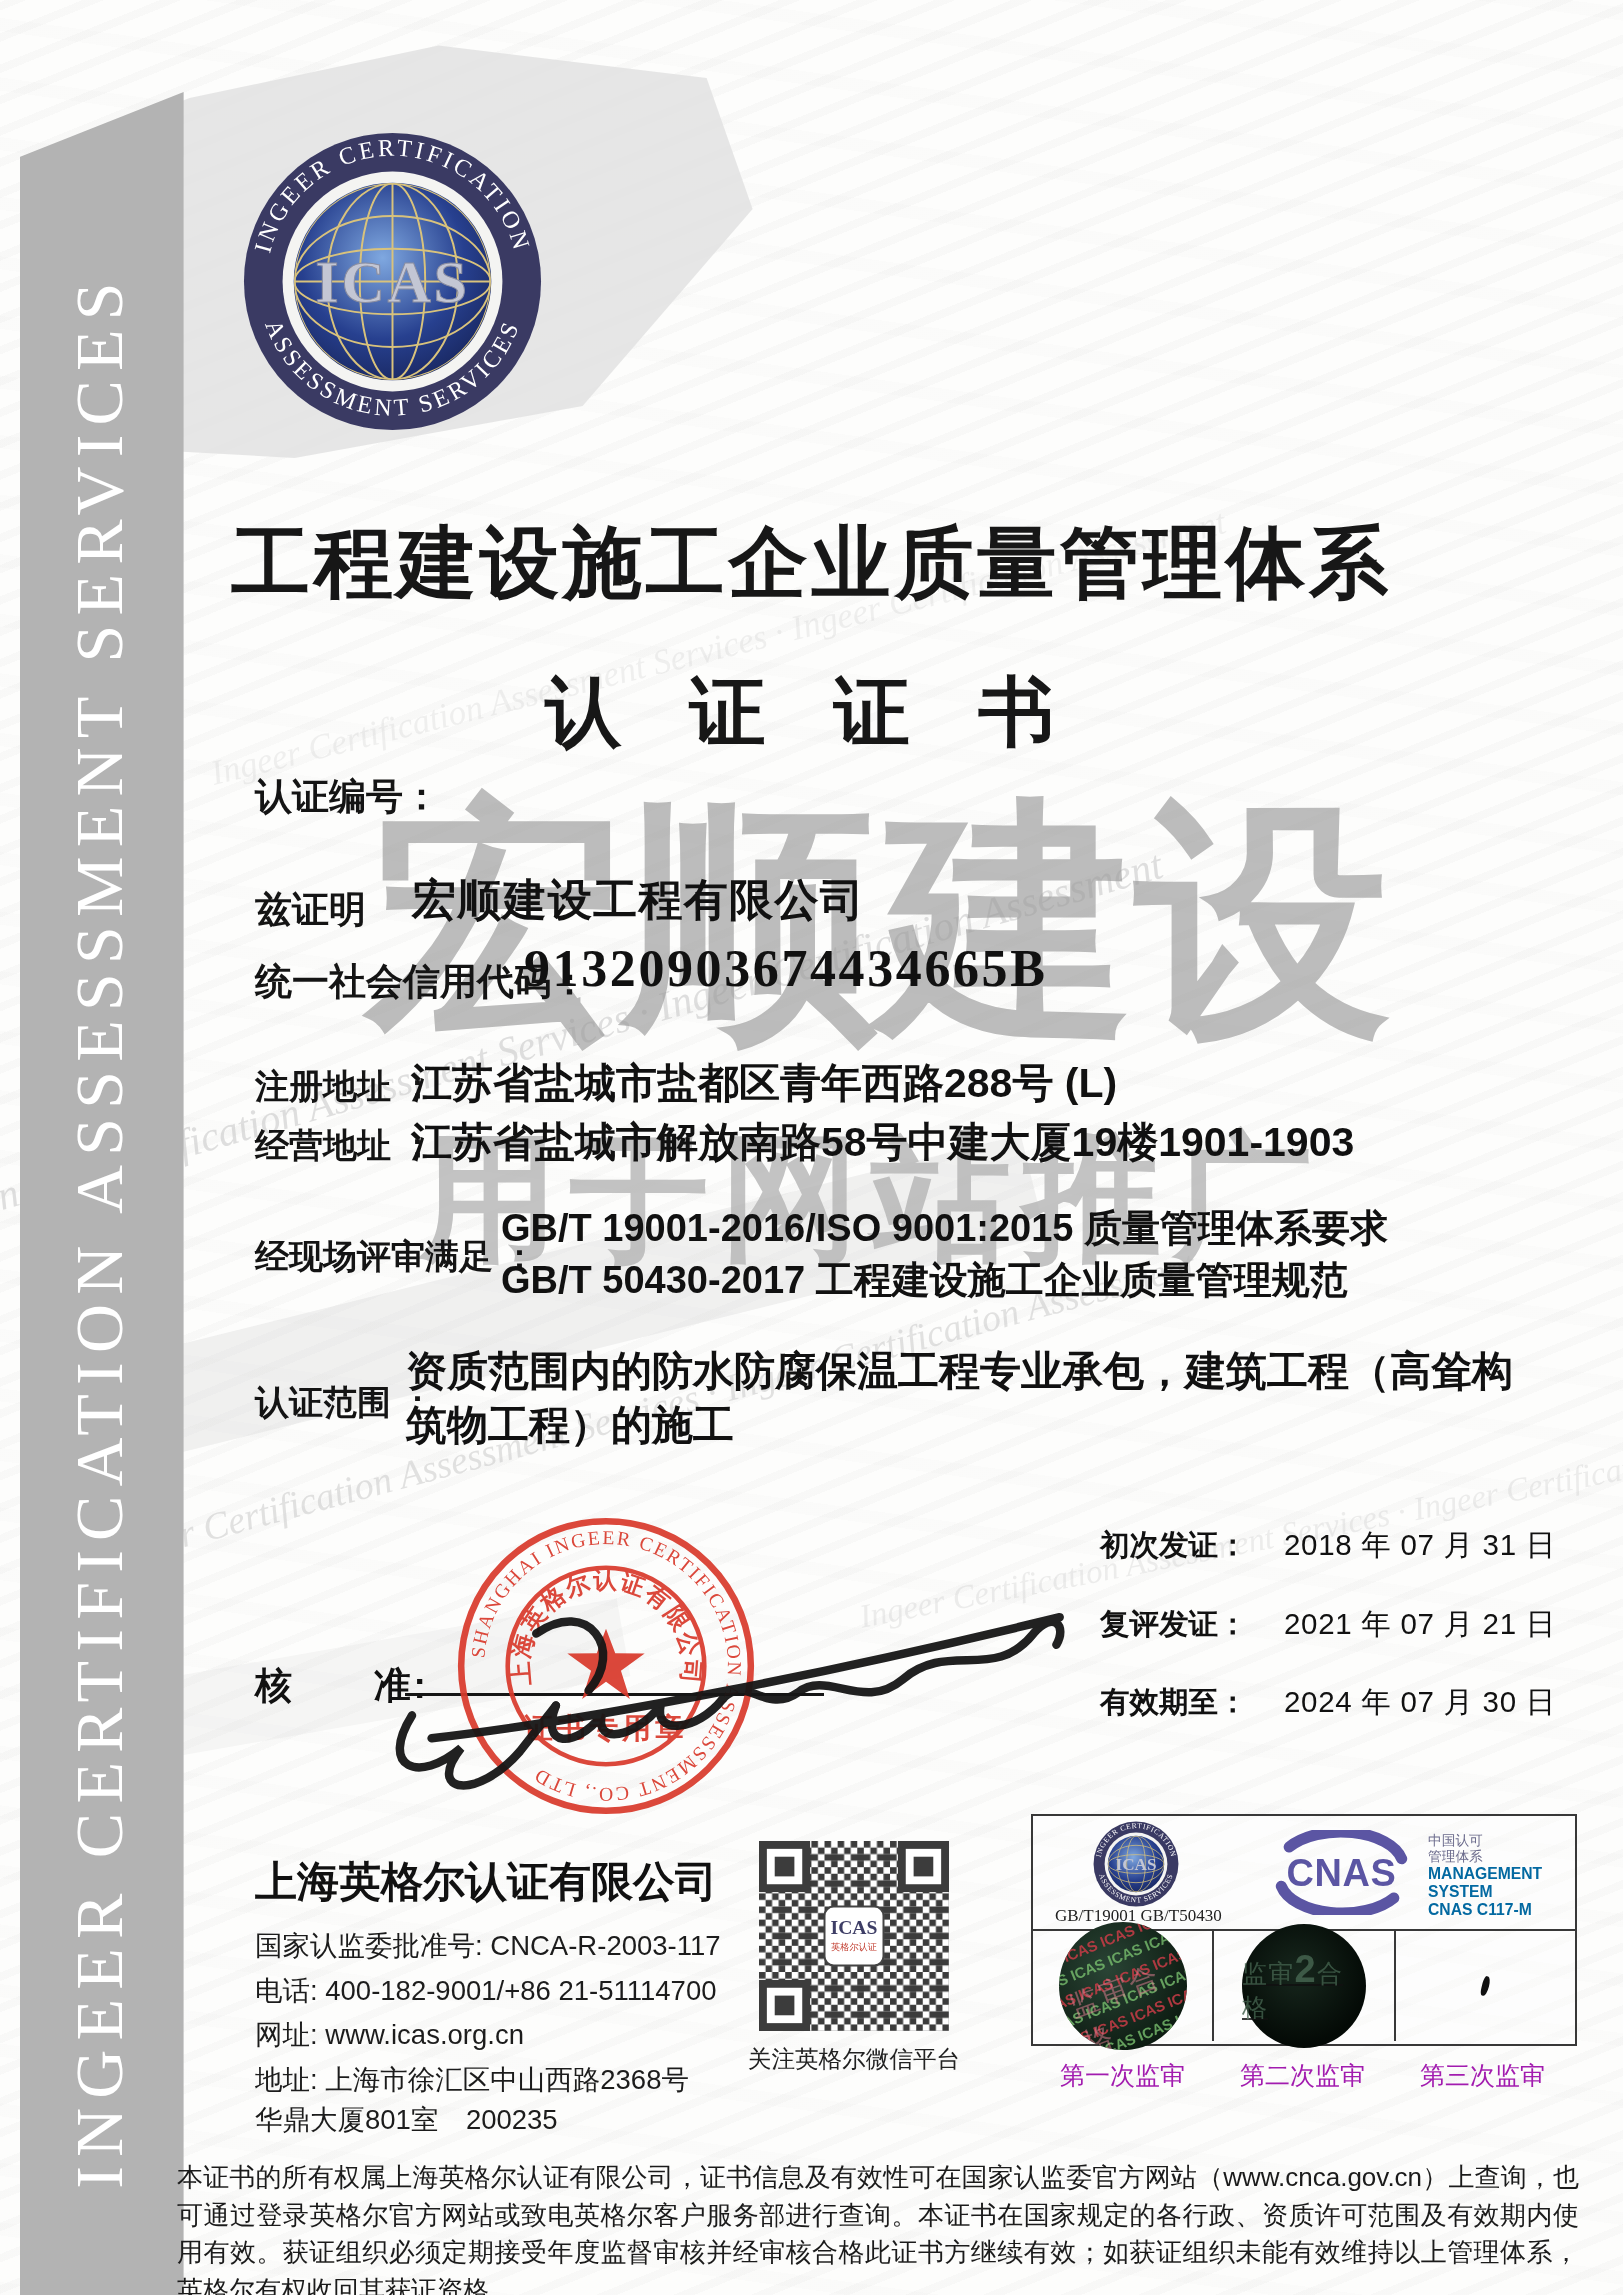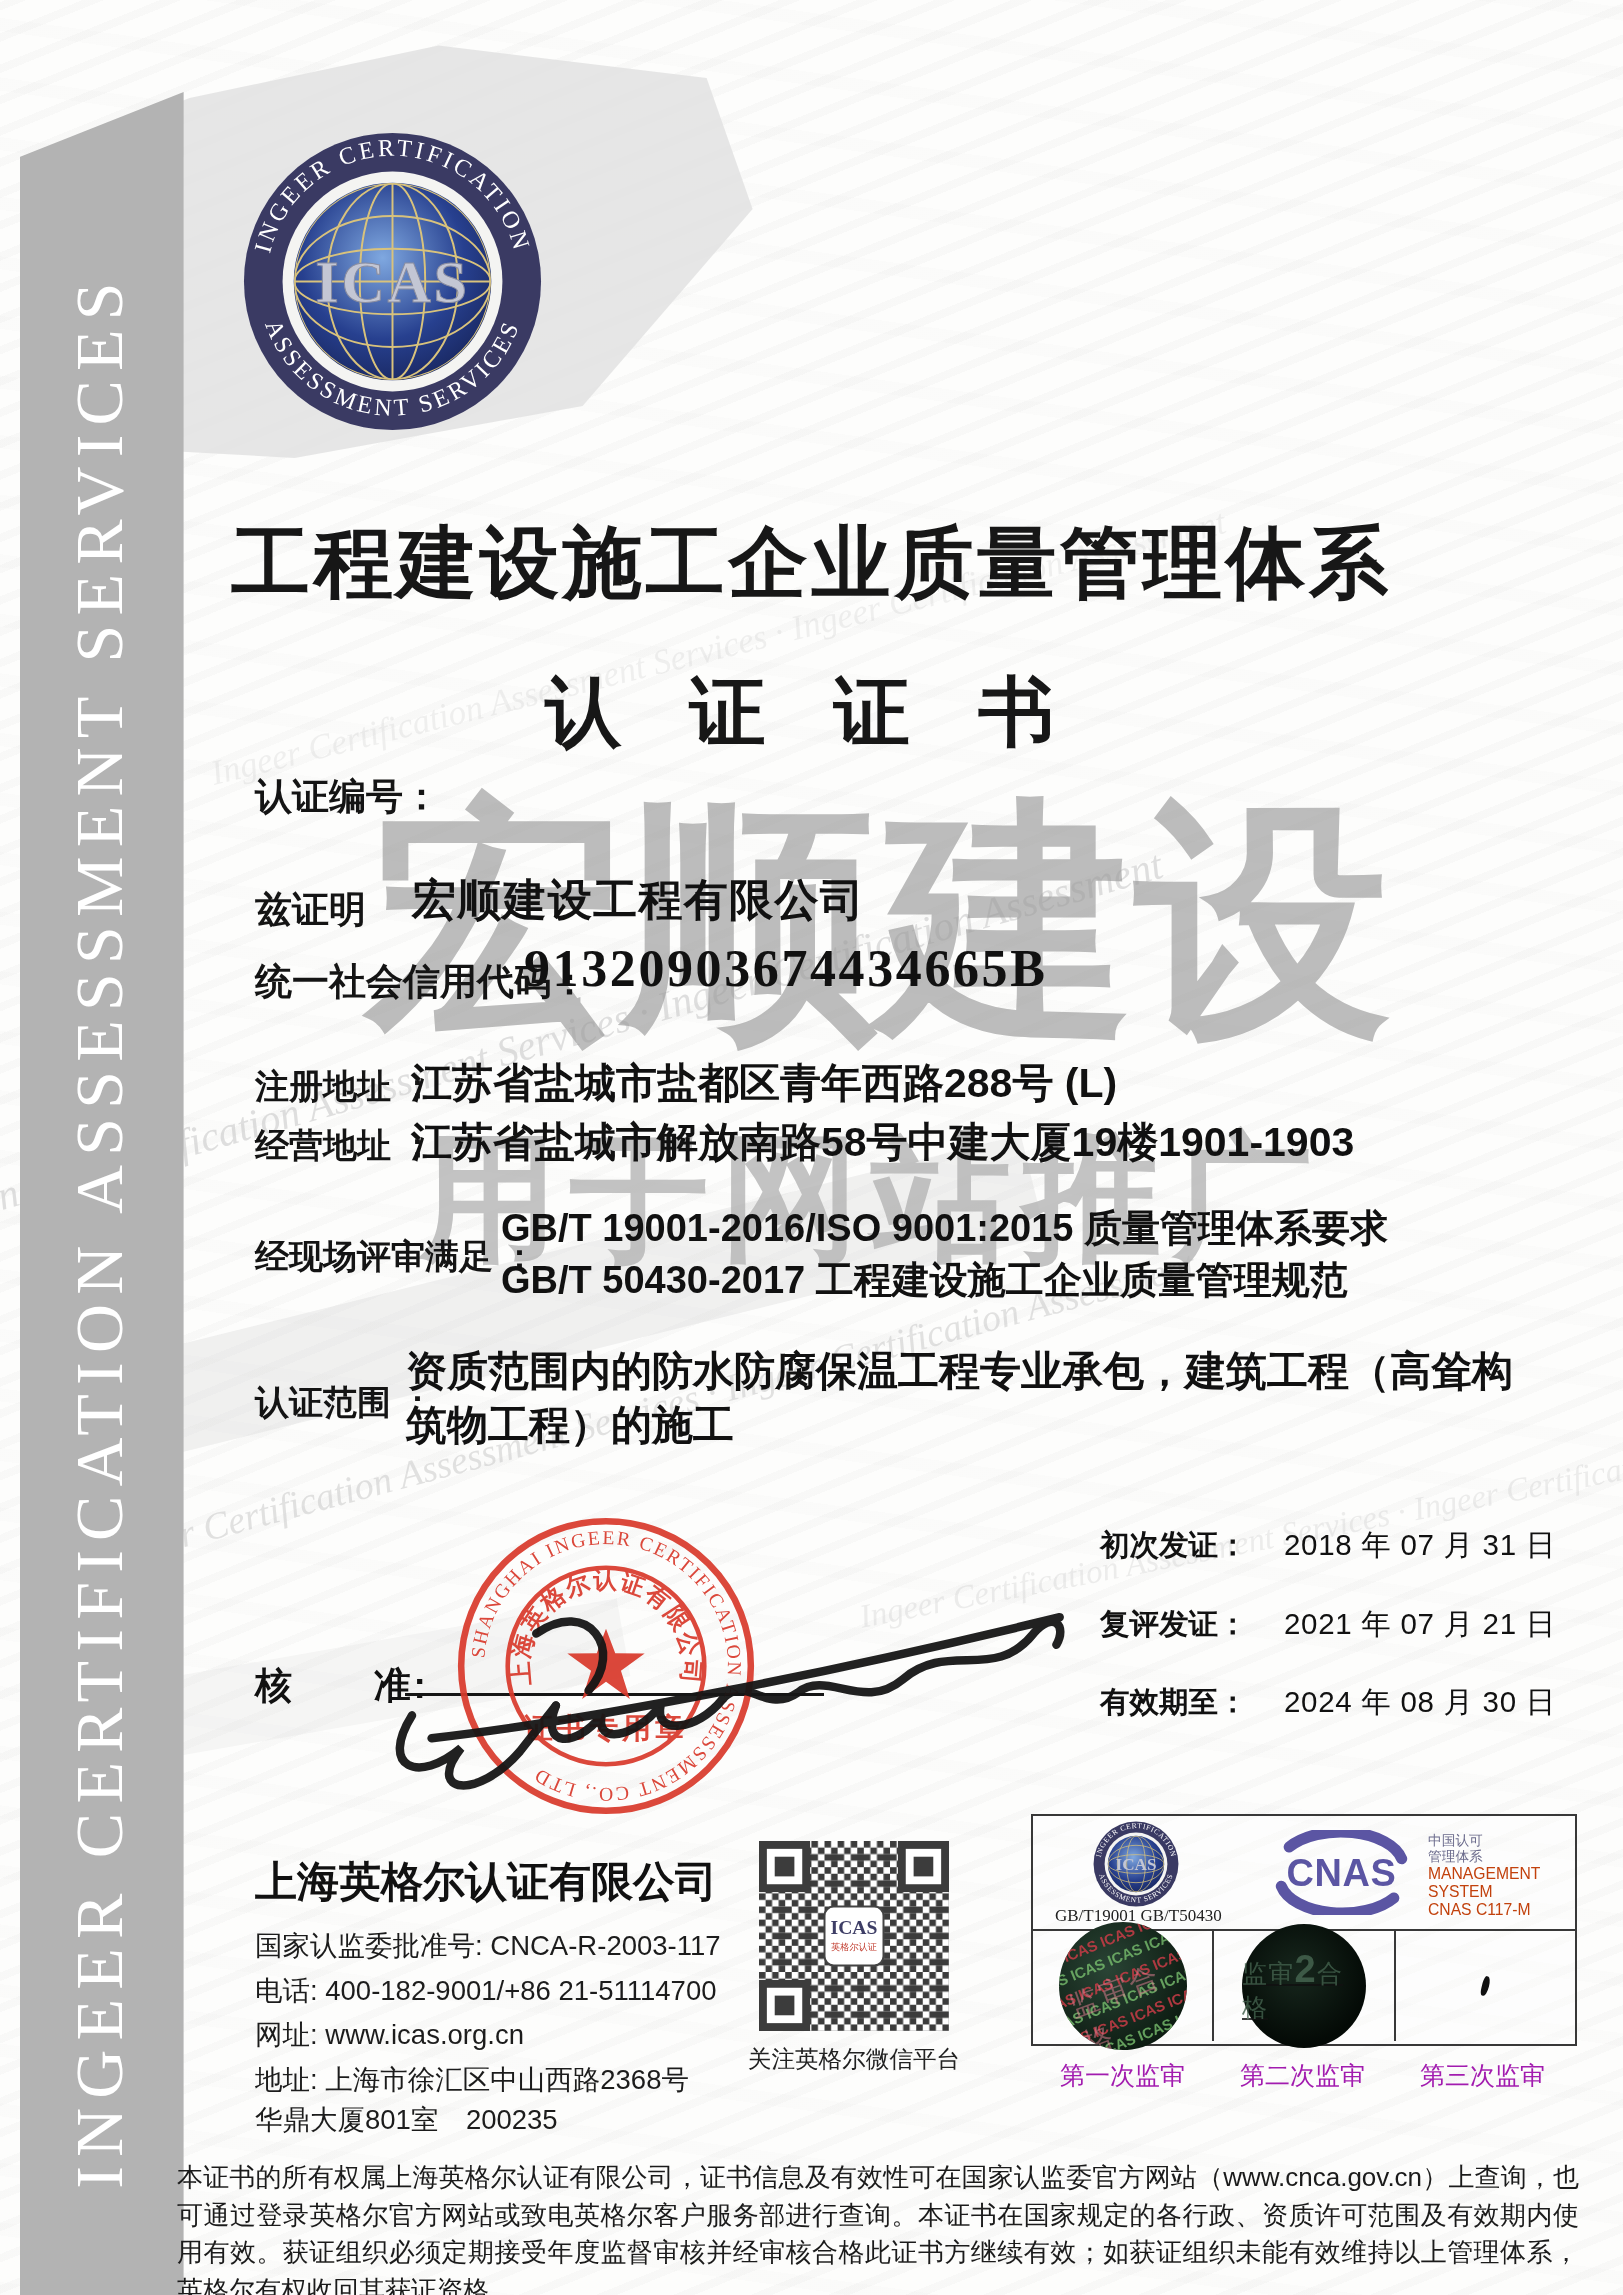--- a/index.html
+++ b/index.html
@@ -82,21 +82,21 @@
   .qr-caption{position:absolute;left:733px;top:2043px;width:242px;text-align:center;font-size:23.6px;color:#222;z-index:3;}
   
   .acc-box{position:absolute;left:1031px;top:1814px;width:542px;height:228px;border:2.6px solid #383838;z-index:3;background:rgba(255,255,255,0.3);}
   .acc-top{position:relative;height:113px;border-bottom:2.6px solid #383838;}
   .acc-bottom{display:flex;height:110px;}
   .acc-cell{flex:1;border-right:2.6px solid #383838;position:relative;display:flex;align-items:center;justify-content:center;}
   .acc-cell:last-child{border-right:none;}
   .gbt-caption{position:absolute;left:22px;top:90px;font-family:"Liberation Serif",serif;font-size:17px;color:#222;}
   .cnas-info{position:absolute;left:395px;top:17px;line-height:1.15;}
   .cnas-info .cn{font-size:13.7px;color:#6b6b8c;}
-  .cnas-info .en{font-size:15.7px;font-weight:normal;color:#c2410c;}
+  .cnas-info .en{font-size:15.7px;font-weight:bold;color:#0369a1;}
   .sticker1{width:128px;height:128px;border-radius:50%;overflow:hidden;position:relative;
             background:radial-gradient(circle at 40% 35%,#2a4435,#0d1c12 75%);transform:rotate(-8deg);}
   .sticker1 .icas-lines{position:absolute;left:-19.6px;top:3.9px;width:183px;transform:rotate(-14deg);
             font-size:15px;font-weight:bold;line-height:1.35;white-space:nowrap;}
   .sticker1 .icas-lines div:nth-child(odd){color:rgba(200,60,70,.85);}
   .sticker1 .icas-lines div:nth-child(even){color:rgba(120,190,110,.8);}
   .sticker1 .faint{position:absolute;left:11.8px;top:46px;font-size:29px;color:rgba(230,130,150,.5);letter-spacing:2.6px;transform:rotate(-12deg);}
   .sticker2{width:124px;height:124px;border-radius:50%;position:relative;
             background:radial-gradient(circle at 45% 40%,#17271d,#03080５ 70%);
             background:radial-gradient(circle at 45% 40%,#17271d,#040a06 70%);
@@ -188,21 +188,21 @@
 
 <div class="abs field-label scope-label" style="z-index:3;">认证范围 ：</div>
 <div class="abs scope1">资质范围内的防水防腐保温工程专业承包，建筑工程（高耸构</div>
 <div class="abs scope2">筑物工程）的施工</div>
 
 <div class="date-label" style="top:1526px;">初次发证：</div>
 <div class="date-value" style="top:1526px;">2018 年 07 月 31 日</div>
 <div class="date-label" style="top:1605px;">复评发证：</div>
 <div class="date-value" style="top:1605px;">2021 年 07 月 21 日</div>
 <div class="date-label" style="top:1683px;">有效期至：</div>
-<div class="date-value" style="top:1683px;">2024 年 08 月 30 日</div>
+<div class="date-value" style="top:1683px;">2024 年 07 月 30 日</div>
 
 <div class="approve-label">核　　准:</div>
 <div class="sig-line"></div>
 
 <svg class="stamp-svg" width="308" height="308" viewBox="0 0 470 470">
   <defs>
     <path id="stampRing" d="M 49 235 A 186 186 0 1 1 421 235 A 186 186 0 1 1 49 235"></path>
     <path id="stampInnerArc" d="M 121 265 A 118 118 0 1 1 349 265"></path>
   </defs>
   <g opacity="0.92">

